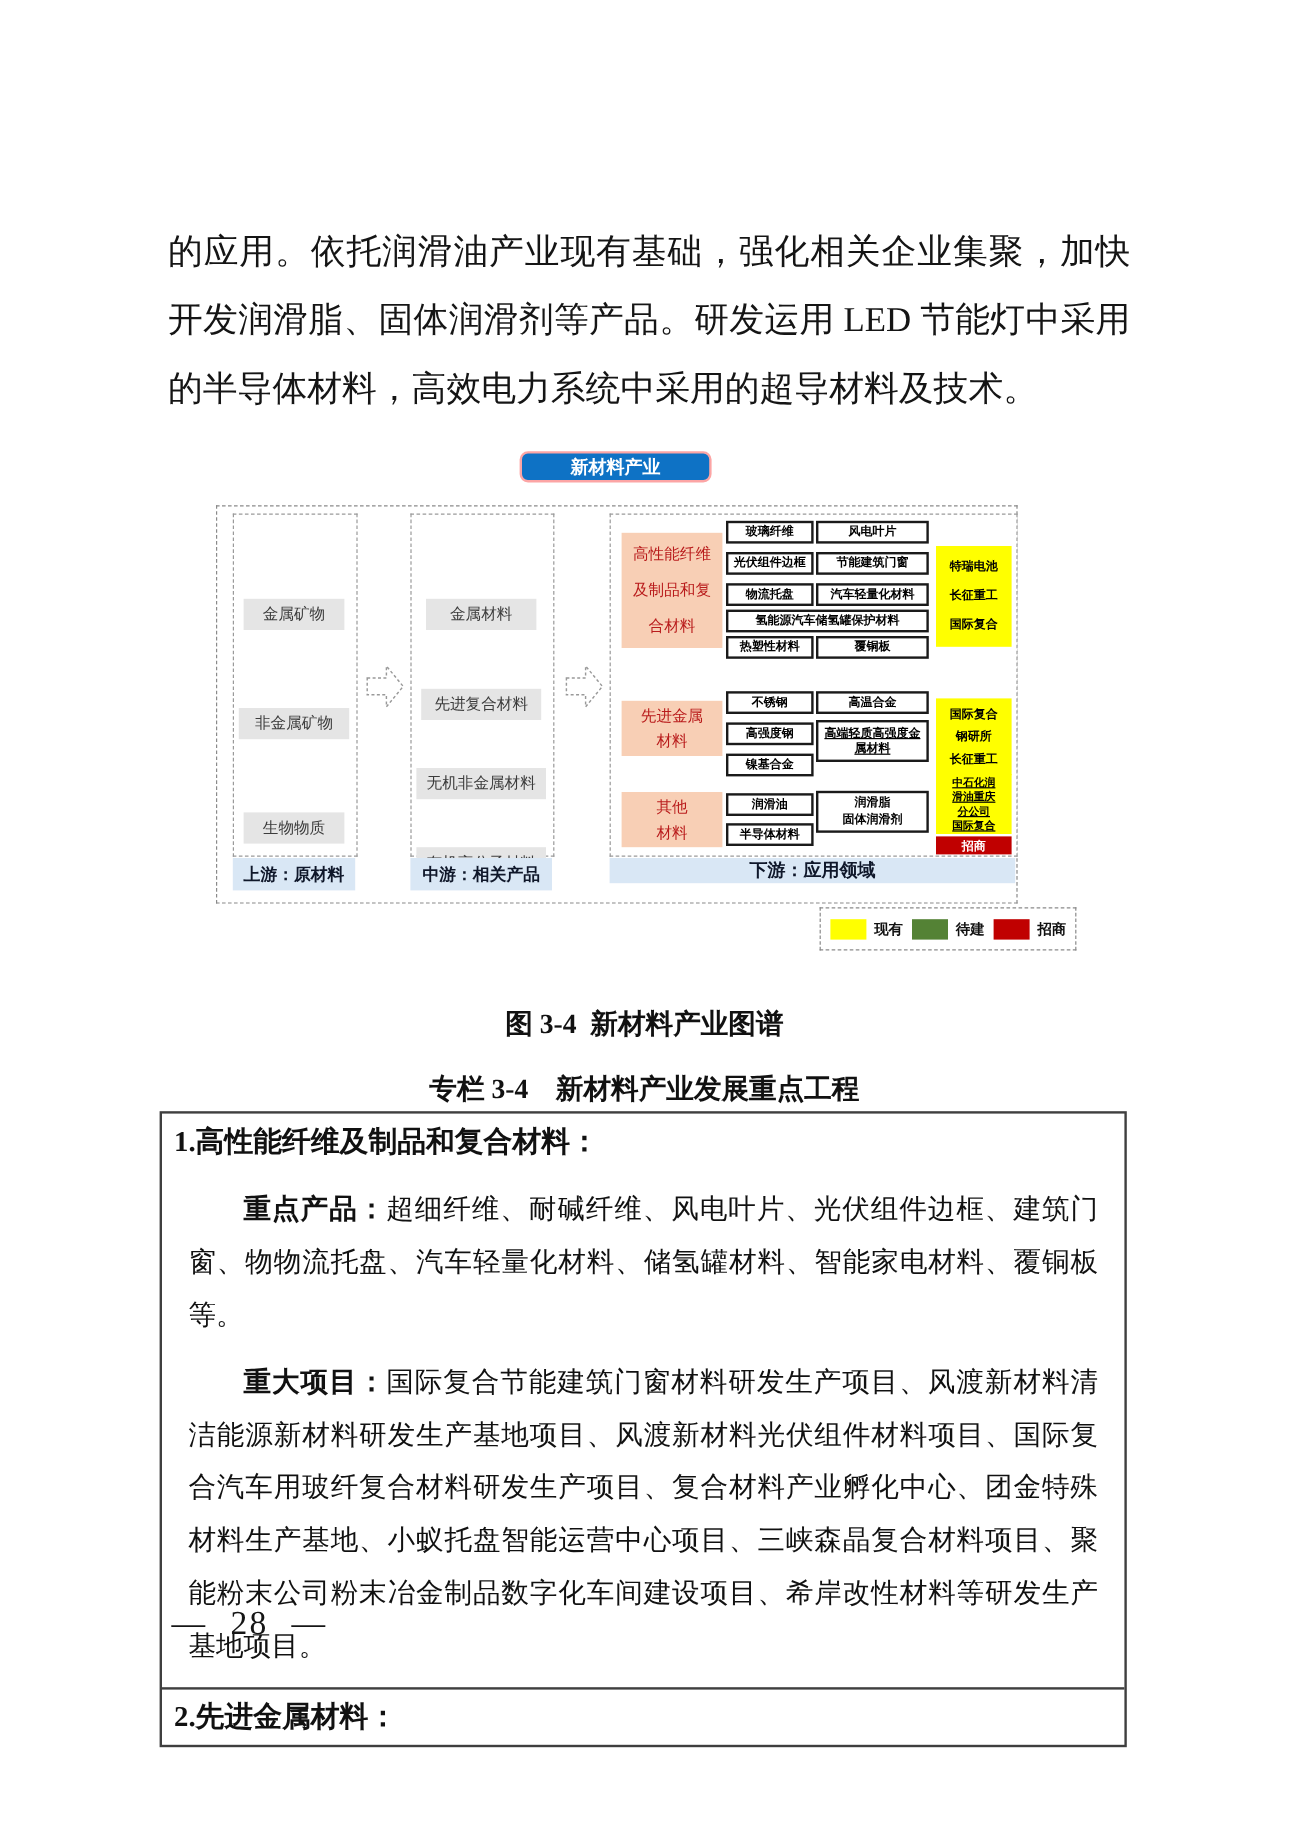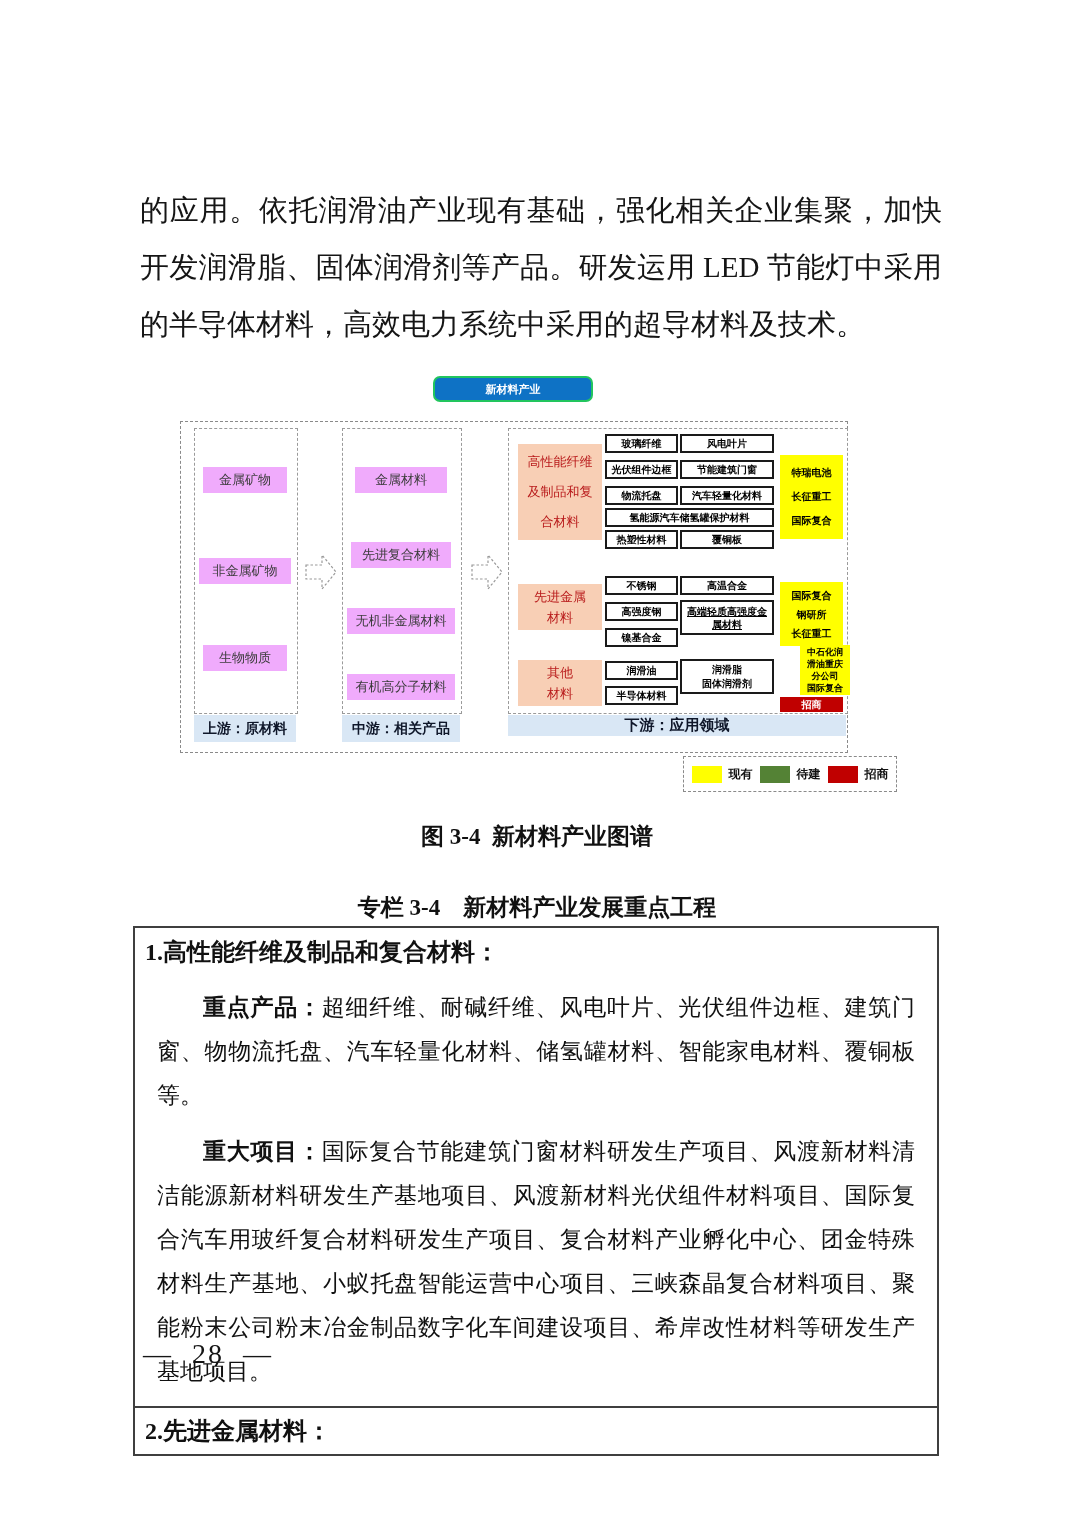--- a/index.html
+++ b/index.html
@@ -7,45 +7,45 @@
         font-family:"Liberation Serif","DejaVu Serif",serif;color:#111;}
 
   
   .intro{position:absolute;left:140px;top:182px;width:802px;font-size:29px;line-height:57px;
          text-align:justify;color:#151515;}
 
   
   .diagram{position:absolute;left:178px;top:374px;width:720px;height:424px;
            font-family:"Liberation Sans","DejaVu Sans",sans-serif;}
   .d-title{position:absolute;left:255px;top:2px;width:160px;height:26px;background:#0e72c5;
-           border:2px solid #22c55e;border-radius:7px;color:#fff;font-weight:bold;font-size:11px;
+           border:2px solid #fca5a5;border-radius:7px;color:#fff;font-weight:bold;font-size:15px;
            display:flex;align-items:center;justify-content:center;box-sizing:border-box;}
   .d-outer{position:absolute;left:2px;top:47px;width:666px;height:330px;border:1px dashed #8a8a8a;}
   .colbox{position:absolute;border:1px dashed #9a9a9a;background:#fff;}
   .stage-label{position:absolute;background:#d9e7f5;color:#0f172a;font-weight:bold;font-size:14px;
                display:flex;align-items:center;justify-content:center;}
-  .peach{position:absolute;background:#f0abfc;color:#3c3c3c;font-size:13px;
-         display:flex;align-items:center;justify-content:center;text-align:right;}
+  .peach{position:absolute;background:#e5e5e5;color:#3c3c3c;font-size:13px;
+         display:flex;align-items:center;justify-content:center;text-align:right;margin-top:32px;}
   .cat{position:absolute;background:#f8cfb5;color:#b91c1c;font-size:13px;
        display:flex;flex-direction:column;align-items:center;justify-content:center;text-align:center;}
   .wbox{position:absolute;background:#fff;border:2px solid #1a1a1a;box-sizing:border-box;
         font-size:10px;font-weight:bold;color:#000;display:flex;flex-direction:column;
         align-items:center;justify-content:center;text-align:center;line-height:13px;}
   .ybox{position:absolute;background:#ffff00;color:#000;font-weight:bold;display:flex;
         flex-direction:column;align-items:center;justify-content:center;text-align:center;}
   .rbox{position:absolute;background:#c00000;color:#fff;font-weight:bold;font-size:10px;
         display:flex;align-items:center;justify-content:center;}
   .arrow{position:absolute;}
   .legend{position:absolute;left:505px;top:382px;width:212px;height:34px;border:1px dashed #8a8a8a;
           display:flex;align-items:center;justify-content:center;gap:7px;font-size:12px;font-weight:bold;}
   .sw{width:30px;height:17px;display:inline-block;}
   .sw-y{background:#ffff00;} .sw-g{background:#548235;} .sw-r{background:#c00000;}
 
   
-  .caption{position:absolute;left:0;top:821px;width:1074px;text-align:center;
+  .caption{position:absolute;left:0;top:838px;width:1074px;text-align:center;
            font-size:23px;font-weight:bold;white-space:pre-wrap;}
   .panel-title{position:absolute;left:0;top:892px;width:1074px;text-align:center;
                font-size:23px;font-weight:bold;white-space:pre-wrap;}
   .panel{position:absolute;left:133px;top:926px;width:806px;min-height:380px;
          border:2px solid #3f3f3f;box-sizing:border-box;padding:2px 10px 0 10px;}
   .p-h{font-size:24px;font-weight:bold;line-height:44px;}
   .p-para{font-size:23px;line-height:44px;text-align:justify;text-indent:2em;margin:12px;}
   .p-para b{font-weight:bold;}
   .p-divider{border-top:2px solid #3f3f3f;margin:2px -10px 0 -10px;}
   .p-h2{font-size:24px;font-weight:bold;line-height:46px;}
@@ -129,21 +129,21 @@
     <div class="cat" style="left:340px;top:286px;width:84px;height:46px;line-height:21px;">
       <div>其他</div>
       <div>材料</div>
     </div>
     <div class="wbox" style="left:427px;top:287px;width:73px;height:19px;">润滑油</div>
     <div class="wbox" style="left:502px;top:285px;width:94px;height:35px;line-height:14px;">
       <div>润滑脂</div>
       <div>固体润滑剂</div>
     </div>
     <div class="wbox" style="left:427px;top:312px;width:73px;height:19px;">半导体材料</div>
-    <div class="ybox" style="left:622px;top:271px;width:50px;height:50px;font-size:9px;line-height:12px;">
+    <div class="ybox" style="left:602px;top:271px;width:63px;height:50px;font-size:9px;line-height:12px;text-decoration:underline;">
       <div>中石化润</div>
       <div>滑油重庆</div>
       <div>分公司</div>
       <div>国际复合</div>
     </div>
     <div class="rbox" style="left:602px;top:323px;width:63px;height:15px;">招商</div>
 
     <div class="stage-label" style="left:330px;top:341px;width:338px;height:21px;font-size:15px;">下游：应用领域</div>
 
     <div class="legend">

